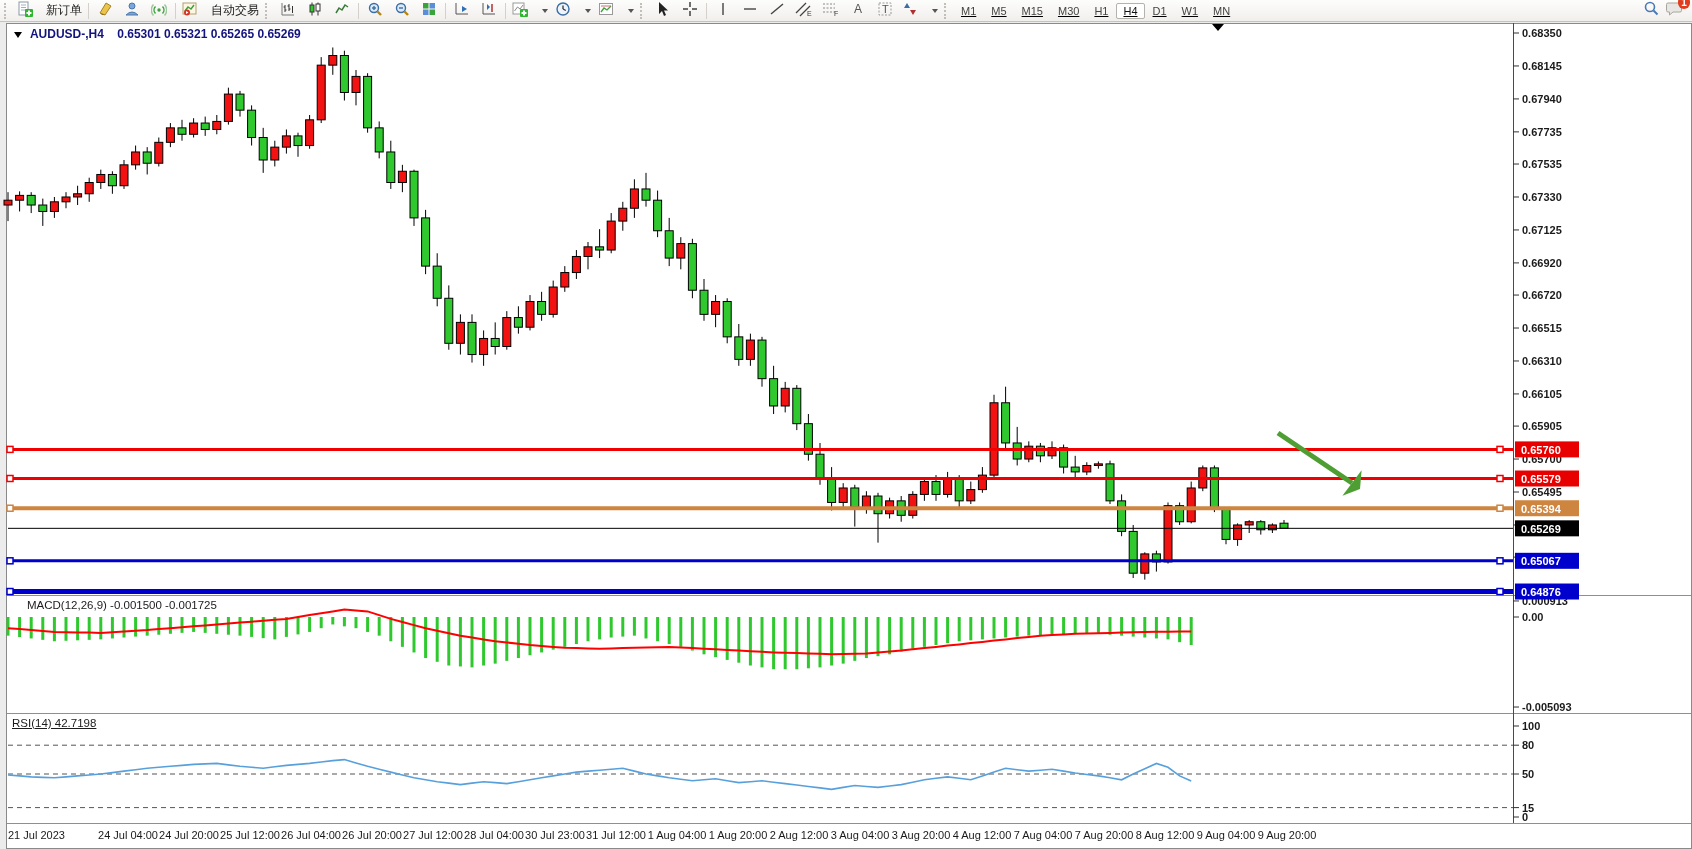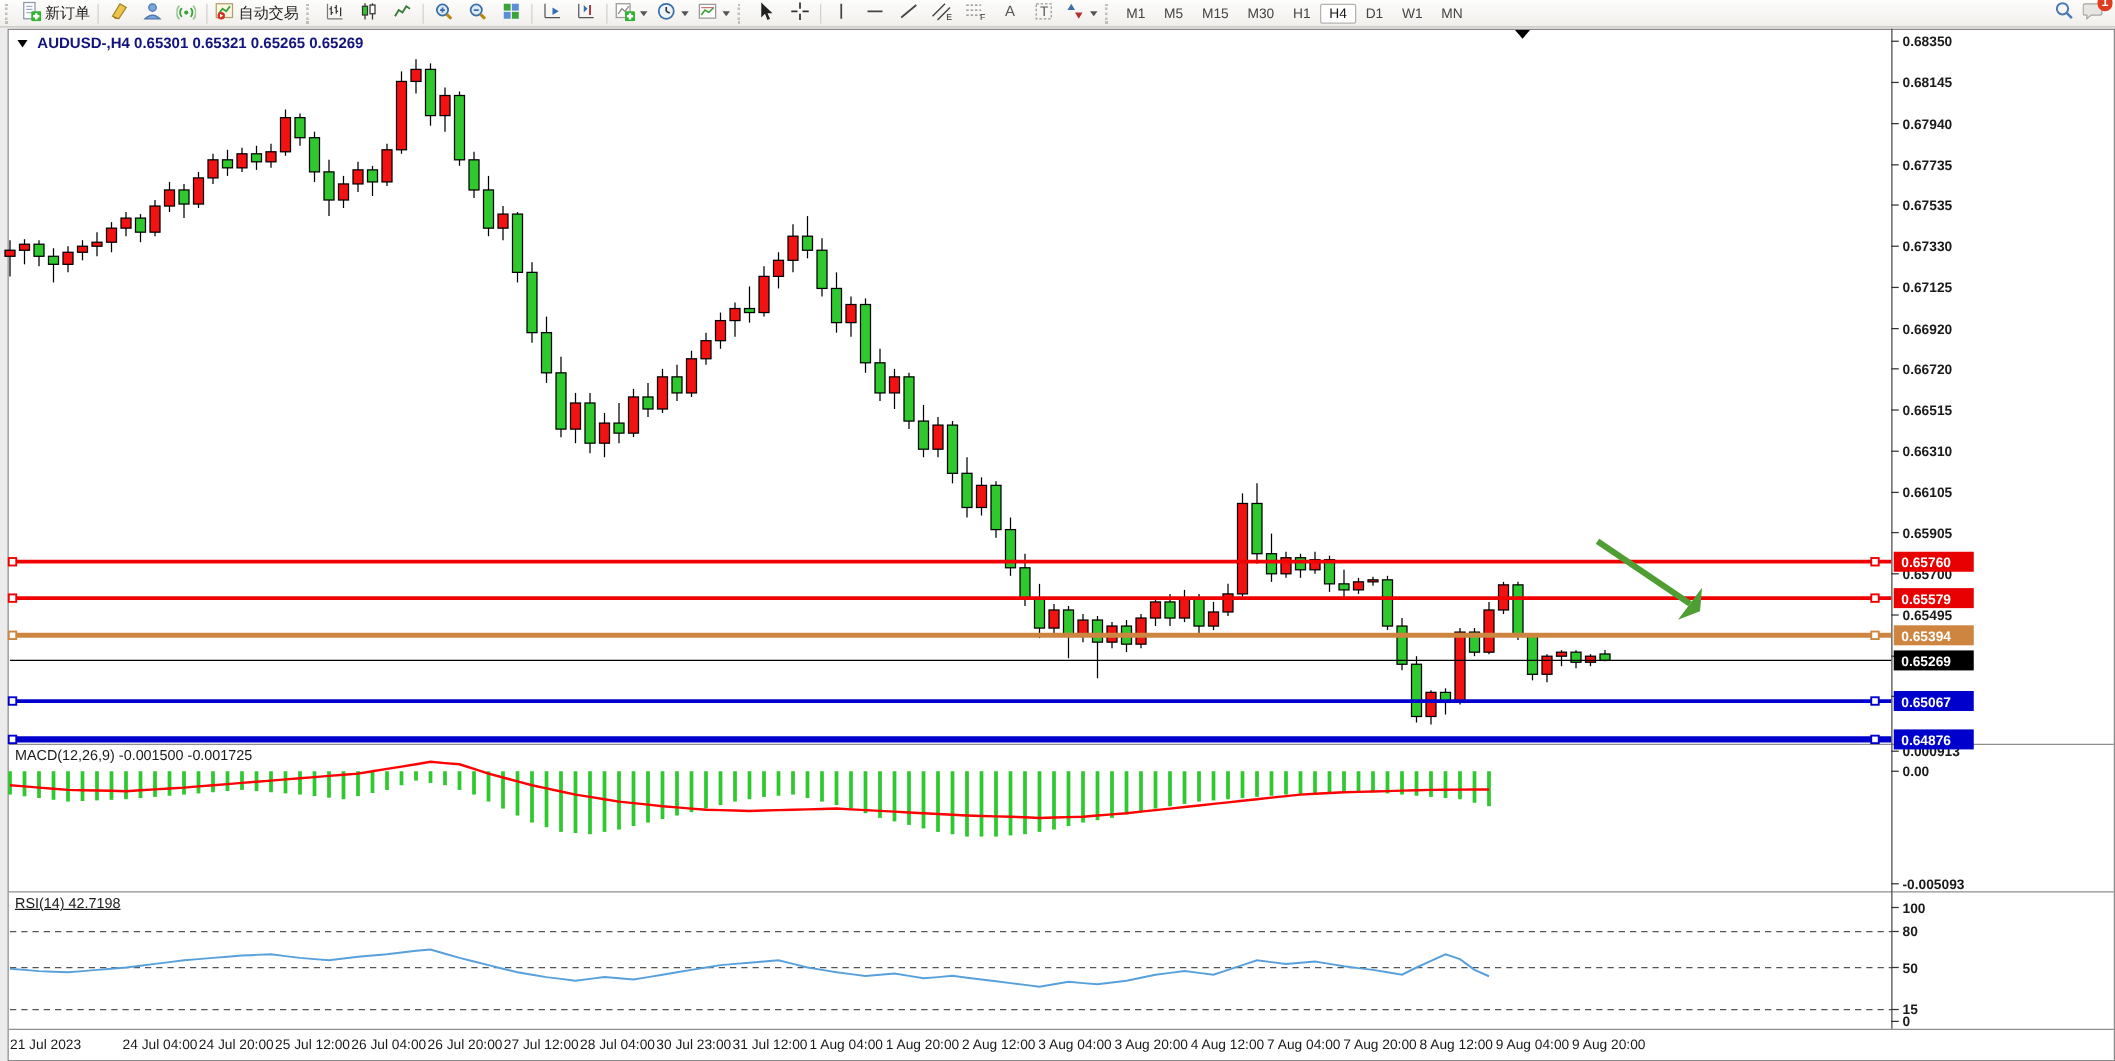--- a/index.html
+++ b/index.html
@@ -5,37 +5,37 @@
   html,body{margin:0;padding:0;}
   body{width:1692px;height:849px;position:relative;overflow:hidden;
        background:#ececec;font-family:"Liberation Sans",sans-serif;}
   
   #toolbar{position:absolute;left:0;top:0;width:1692px;height:22px;z-index:5;
     display:flex;align-items:center;gap:1px;padding-left:2px;box-sizing:border-box;
     background:linear-gradient(#fdfdfc,#f1efec);border-bottom:1px solid #c6c3bf;}
   .grip{width:5px;height:16px;border-left:2px dotted #c2bfba;margin:0 2px;}
   .sep{width:1px;height:16px;background:#d4d1cc;margin:0 2px;}
   .tbtn{height:18px;min-width:20px;display:flex;align-items:center;justify-content:center;
-    gap:3px;padding:0 3px;border-radius:2px;cursor:default;font-size:12px;color:#222;}
+    gap:13px;padding:0 3px;border-radius:2px;cursor:default;font-size:12px;color:#222;}
   .caret{width:0;height:0;border-left:3px solid transparent;border-right:3px solid transparent;
     border-top:4px solid #555;margin-left:1px;}
   .tf{font-size:11px;color:#444;padding:1px 6px;border:1px solid transparent;border-radius:2px;}
   .tf.active{background:#fff;border-color:#b5b2ae;color:#111;}
   #tbright{margin-left:auto;display:flex;align-items:center;margin-right:8px;gap:6px;}
   .badge{position:absolute;top:-4px;right:-6px;background:#e03c1e;color:#fff;font-size:10px;
     font-weight:bold;border-radius:7px;min-width:12px;height:13px;line-height:13px;text-align:center;}
   
   #chartwin{position:absolute;left:6px;top:23px;width:1684px;height:824px;background:#fff;
     border:1px solid #8a8a8a;z-index:1;}
   #plot{position:absolute;left:0;top:0;width:1692px;height:849px;z-index:2;}
   .hlabel{position:absolute;z-index:3;white-space:nowrap;}
   #symline{left:14px;top:27px;font-size:12px;font-weight:600;color:#13137e;}
   #symline .tri{display:inline-block;width:0;height:0;border-left:4px solid transparent;
     border-right:4px solid transparent;border-top:6px solid #000;margin-right:5px;}
-  #macdlab{left:12px;top:599px;font-size:11.5px;color:#1b1b1b;}
+  #macdlab{left:27px;top:599px;font-size:11.5px;color:#1b1b1b;}
   #rsilab{left:12px;top:717px;font-size:11.5px;color:#1b1b1b;text-decoration:underline;}
   svg text{font-family:"Liberation Sans",sans-serif;}
 </style>
 </head>
 <body>
 
 <div id="toolbar">
   <div class="grip"></div>
   <div class="tbtn">
     <span>
@@ -268,21 +268,21 @@
         </svg></span>
   </div>
   <div class="tbtn">
     <span><svg width="16" height="16">
           <polygon points="5,2 8,7 2,7" fill="#3a6ea5"></polygon>
           <polygon points="11,14 14,9 8,9" fill="#b03030"></polygon>
         </svg></span>
     <span class="caret"></span>
   </div>
   <div class="grip"></div>
-  <div id="tfbar" style="display: flex; align-items: center; gap: 1px;">
+  <div id="tfbar" style="display: flex; align-items: center; gap: 1px; text-decoration: underline;">
       <span class="tf">M1</span>
       <span class="tf">M5</span>
       <span class="tf">M15</span>
       <span class="tf">M30</span>
       <span class="tf">H1</span>
       <span class="tf active">H4</span>
       <span class="tf">D1</span>
       <span class="tf">W1</span>
       <span class="tf">MN</span>
     </div>
@@ -299,21 +299,21 @@
         </svg>
       <span class="badge">1</span>
     </span>
   </div>
 </div>
 
 <div id="chartwin"></div>
 <div class="hlabel" id="symline">
   <span class="tri"></span>
   <span>AUDUSD-,H4</span>
-  <span style="margin-left:0">0.65301 0.65321 0.65265 0.65269</span>
+  <span style="margin-left:10px">0.65301 0.65321 0.65265 0.65269</span>
 </div>
 <div class="hlabel" id="macdlab">MACD(12,26,9) -0.001500 -0.001725</div>
 <div class="hlabel" id="rsilab">RSI(14) 42.7198</div>
 
 <svg id="plot" viewBox="0 0 1692 849">
     <g>
       <line x1="7" y1="595.5" x2="1691" y2="595.5" stroke="#8f8f8f" stroke-width="1"></line>
       <line x1="7" y1="713.5" x2="1691" y2="713.5" stroke="#8f8f8f" stroke-width="1"></line>
       <line x1="7" y1="823.5" x2="1691" y2="823.5" stroke="#8f8f8f" stroke-width="1"></line>
       <line x1="1513.5" y1="23" x2="1513.5" y2="823" stroke="#4a4a4a" stroke-width="1"></line>

